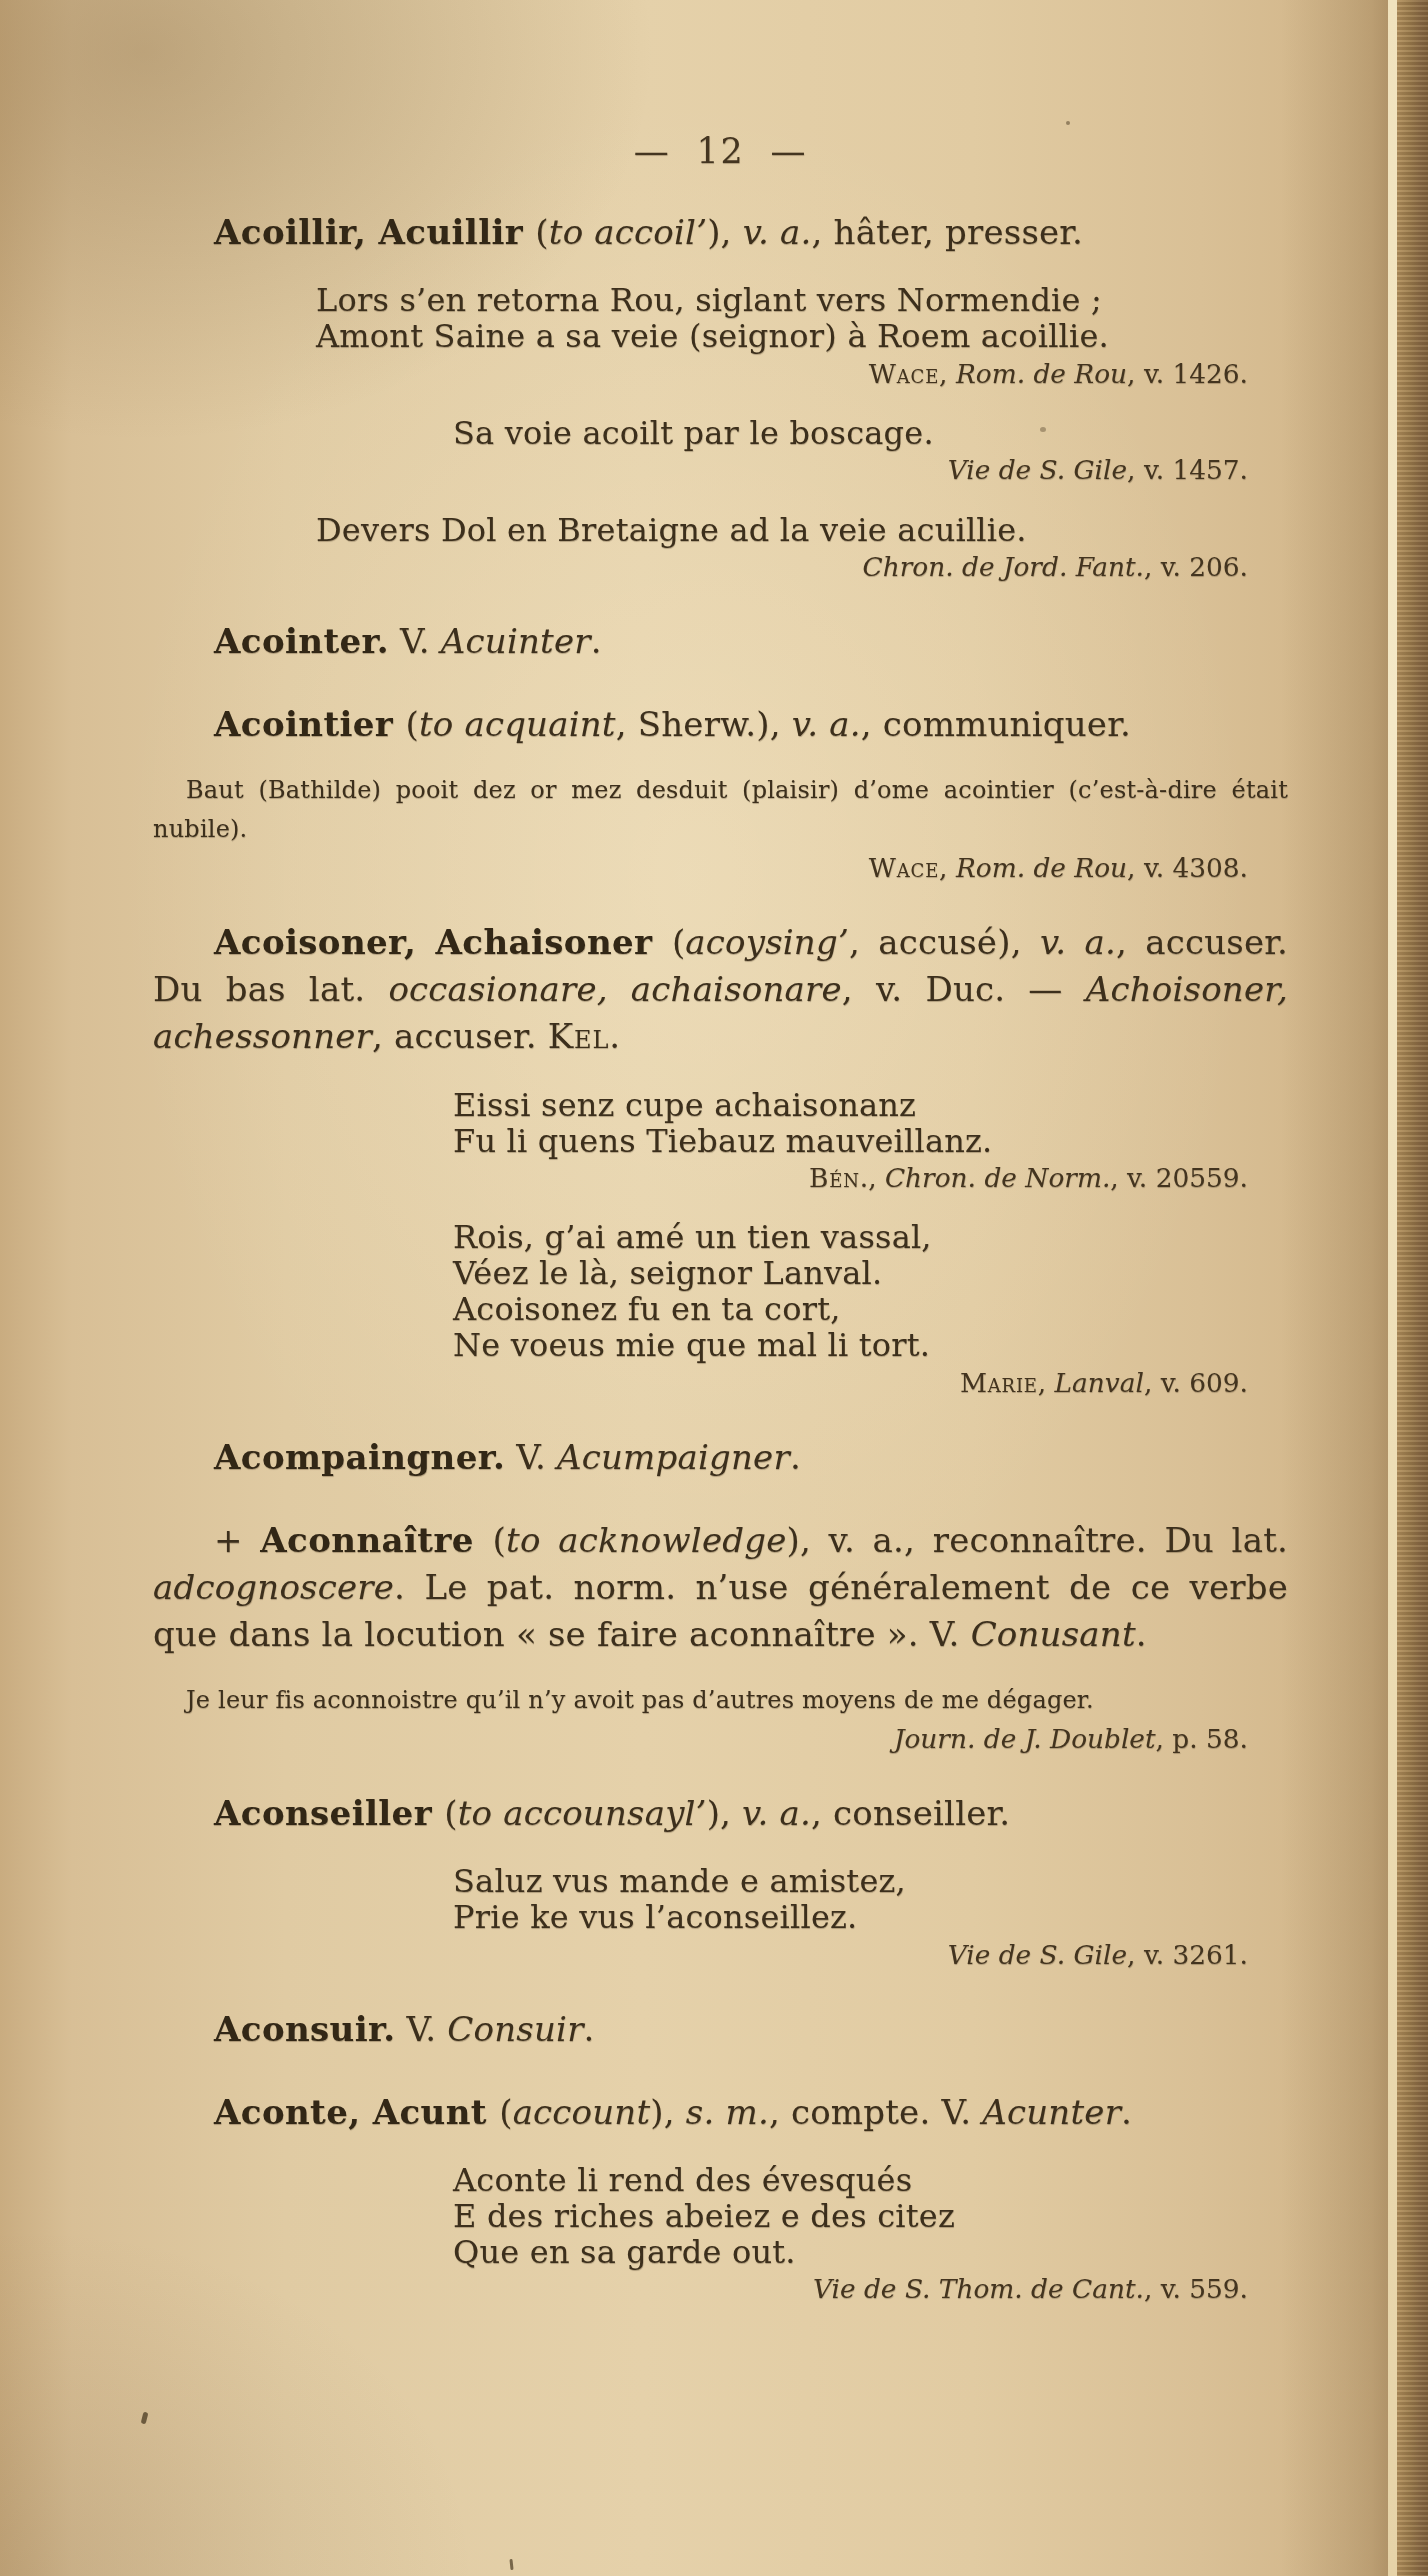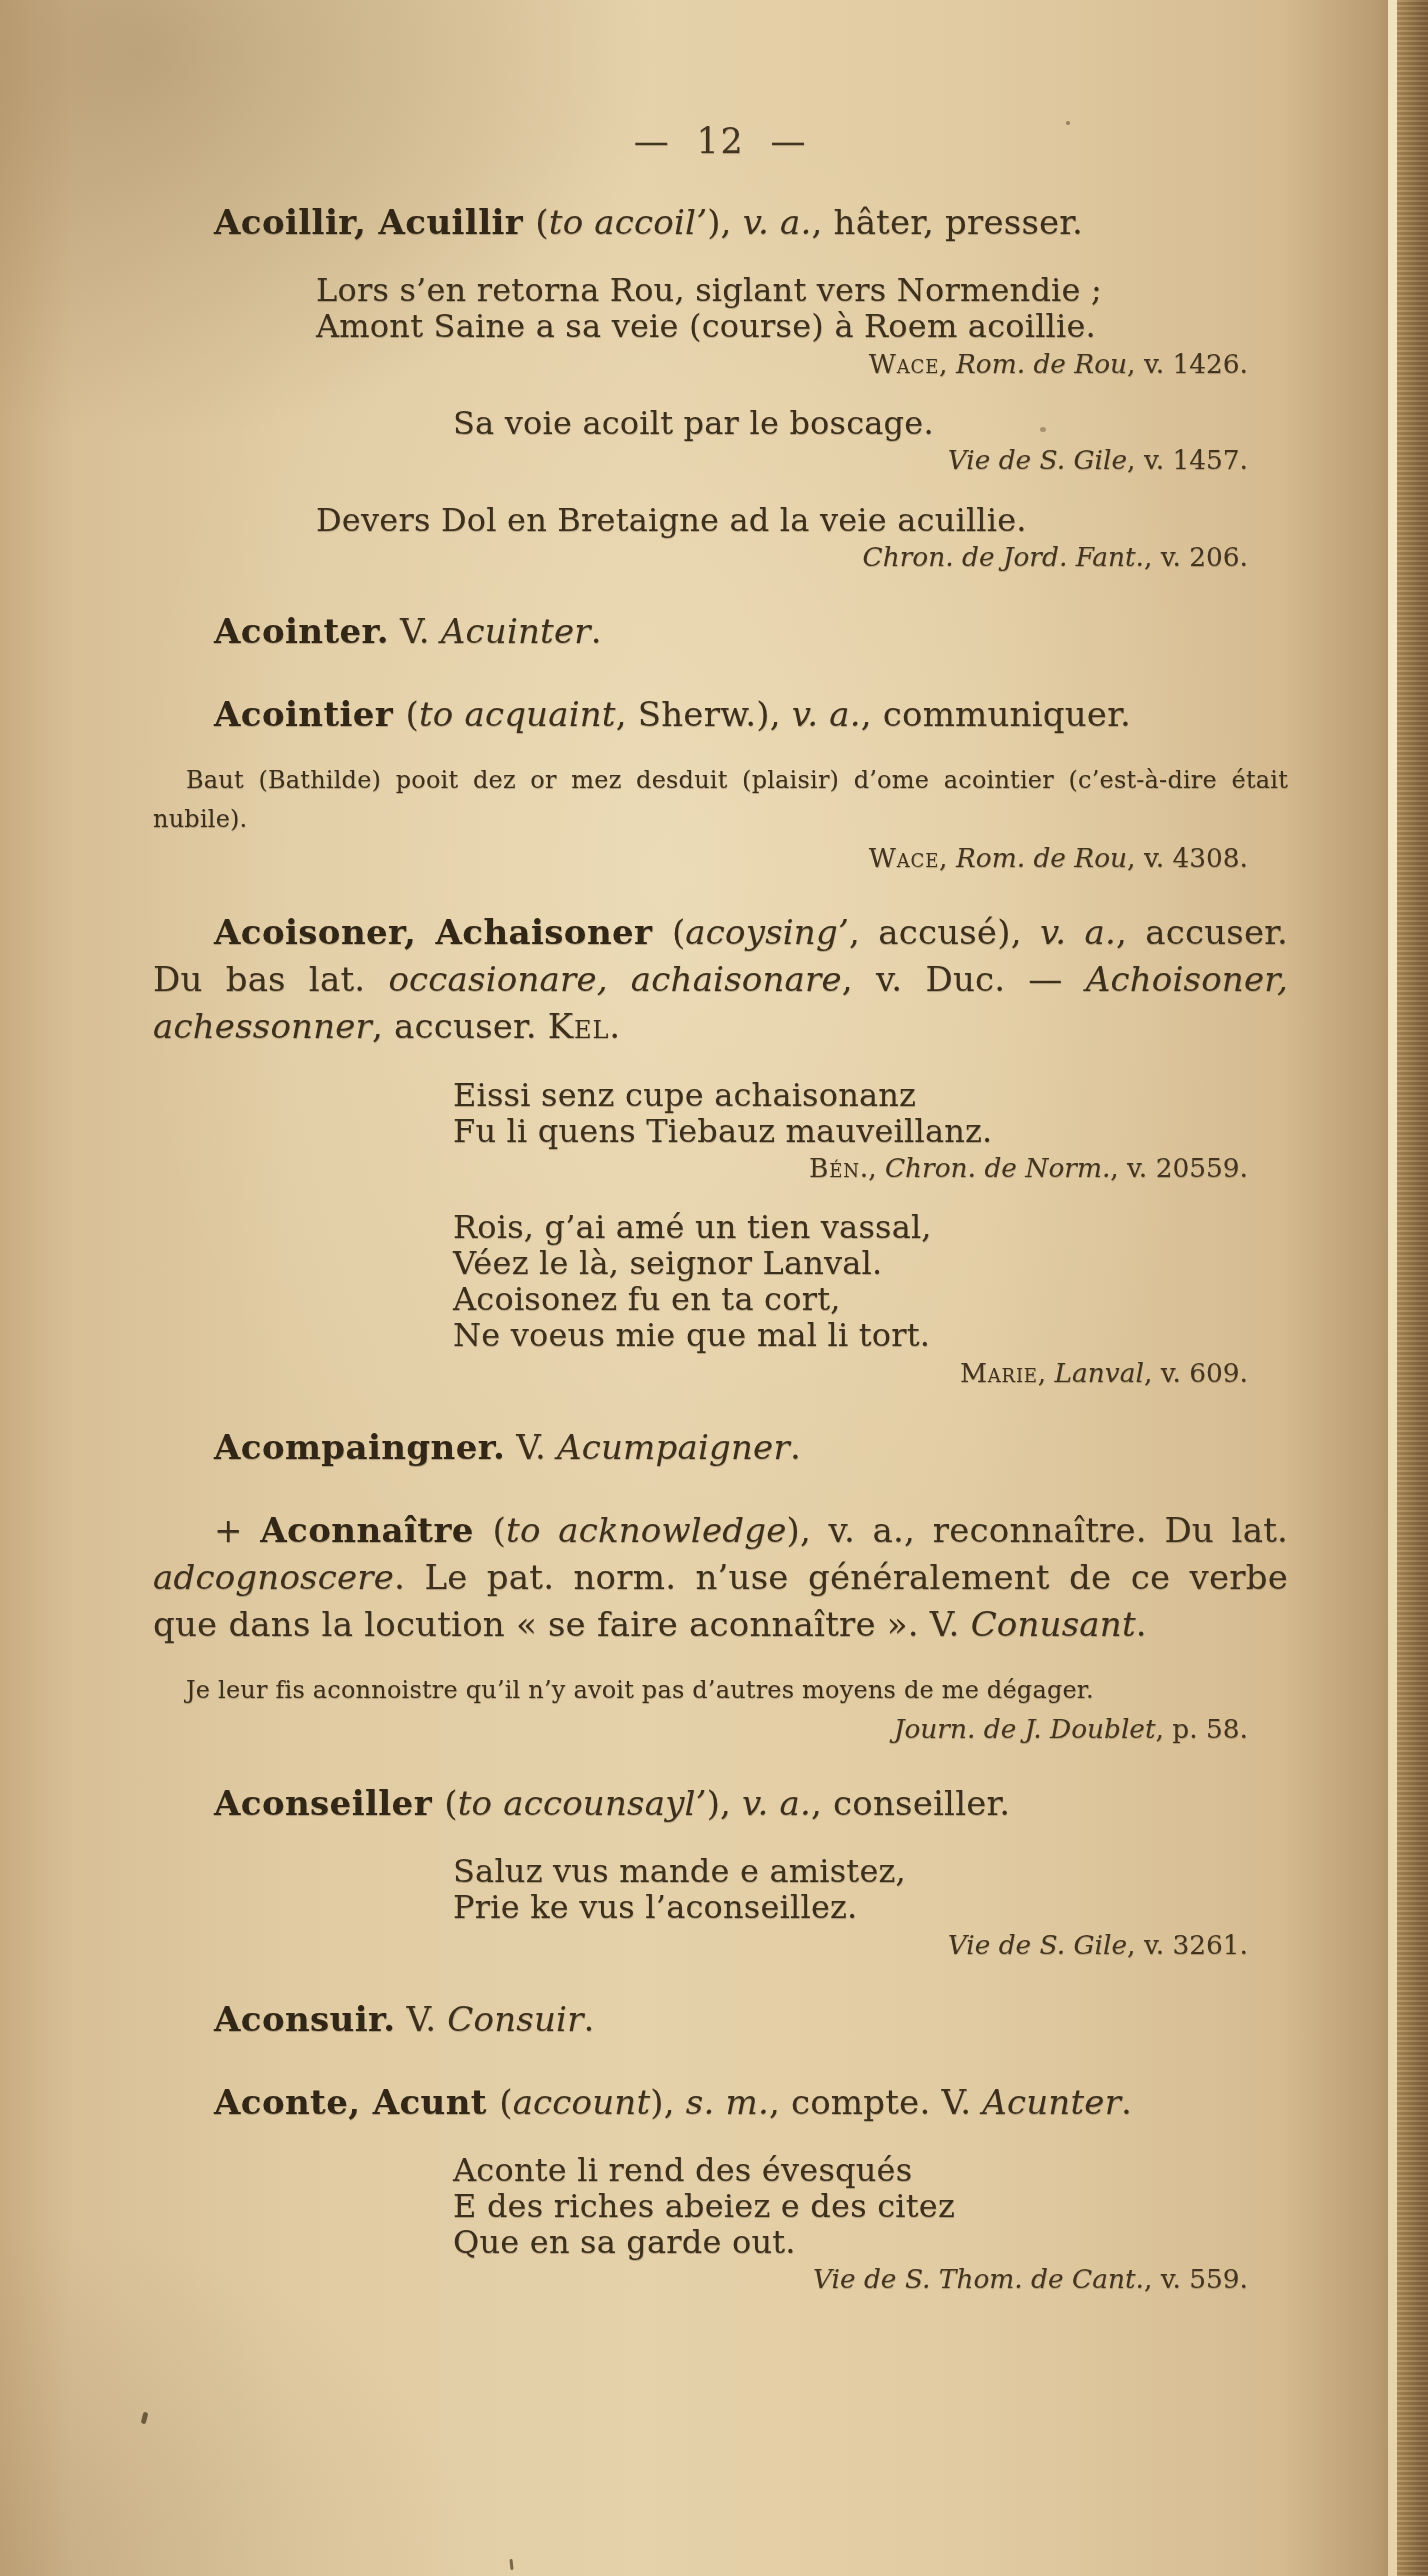--- a/index.html
+++ b/index.html
@@ -24,21 +24,21 @@
     background:
       repeating-linear-gradient(180deg, rgba(255,236,192,.10) 0 2.5px, rgba(70,50,25,.14) 2.5px 5px),
       linear-gradient(90deg,#b2905e 0%,#9a7b4d 40%,#876844 75%,#7d5f3a 100%);}
   .speck{position:absolute;background:#4a3a22;}
   .s1{left:142px;top:2412px;width:5px;height:12.4px;border-radius:2.5px;transform:rotate(14deg);opacity:.75;}
   .s2{left:510px;top:2559px;width:3.3px;height:10.7px;border-radius:1.7px;transform:rotate(-6deg);opacity:.7;}
   .s3{left:1040px;top:427px;width:5.8px;height:5px;border-radius:50%;opacity:.38;}
   .s4{left:1066px;top:121px;width:4.1px;height:4.1px;border-radius:50%;opacity:.5;}
 
   .text-col{
-    position:absolute;left:153px;top:4px;width:1135px;padding-top:116px;
+    position:absolute;left:153px;top:14px;width:1135px;padding-top:116px;
     text-shadow:0.3px 0.5px 0.7px rgba(59,44,24,.30);
   }
   .page-number{
     text-align:center;font-size:35px;line-height:43px;
     word-spacing:13.2px;letter-spacing:1.7px;color:#443520;
     margin-bottom:35px;
   }
   .block{position:relative;}
   .entry{font-size:34px;line-height:47px;text-indent:61px;text-align:justify;margin-top:36px;letter-spacing:0.2px;}
   .prose{font-size:24px;line-height:39px;text-indent:33px;text-align:justify;margin-top:23px;letter-spacing:0.2px;}
@@ -62,21 +62,21 @@
   <div class="speck s2"></div>
   <div class="speck s3"></div>
   <div class="speck s4"></div>
 
   <div class="text-col">
     <div class="page-number">— 12 —</div>
     <div id="content">
         <div class="block entry"><span class="seg-bold">Acoillir, Acuillir </span><span class="seg-plain">(</span><span class="seg-italic">to accoil’</span><span class="seg-plain">), </span><span class="seg-italic">v. a.</span><span class="seg-plain">, hâter, presser.</span></div>
         <div class="block verse ind-a">
           <div class="vline">Lors s’en retorna Rou, siglant vers Normendie ;</div>
-          <div class="vline">Amont Saine a sa veie (course) à Roem acoillie.</div>
+          <div class="vline">Amont Saine a sa veie (seignor) à Roem acoillie.</div>
         </div>
         <div class="block citation"><span class="seg-smallcaps">Wace</span><span class="seg-plain">, </span><span class="seg-italic">Rom. de Rou</span><span class="seg-plain">, v. 1426.</span></div>
         <div class="block verse ind-b">
           <div class="vline">Sa voie acoilt par le boscage.</div>
         </div>
         <div class="block citation"><span class="seg-italic">Vie de S. Gile</span><span class="seg-plain">, v. 1457.</span></div>
         <div class="block verse ind-a">
           <div class="vline">Devers Dol en Bretaigne ad la veie acuillie.</div>
         </div>
         <div class="block citation"><span class="seg-italic">Chron. de Jord. Fant.</span><span class="seg-plain">, v. 206.</span></div>

